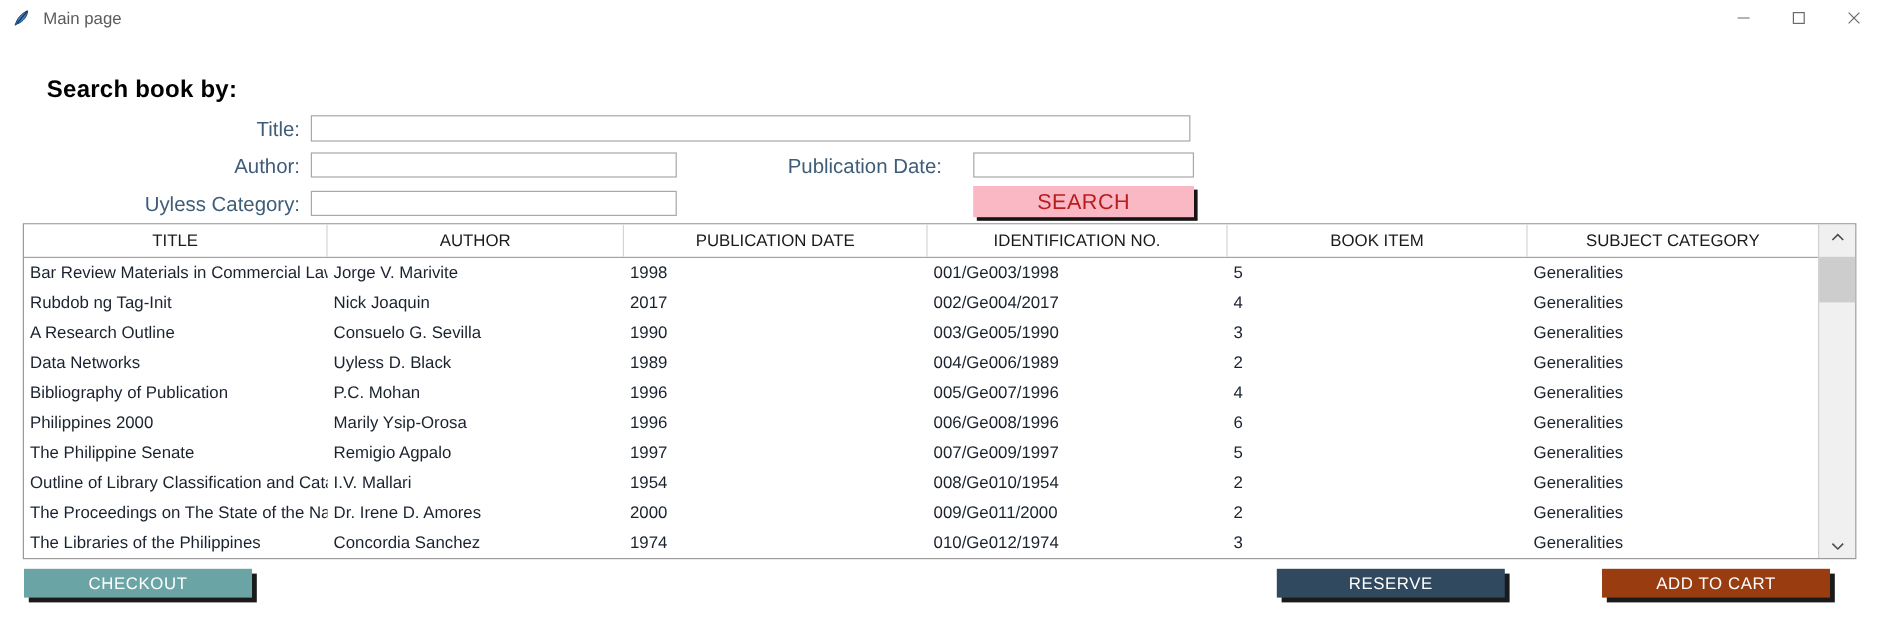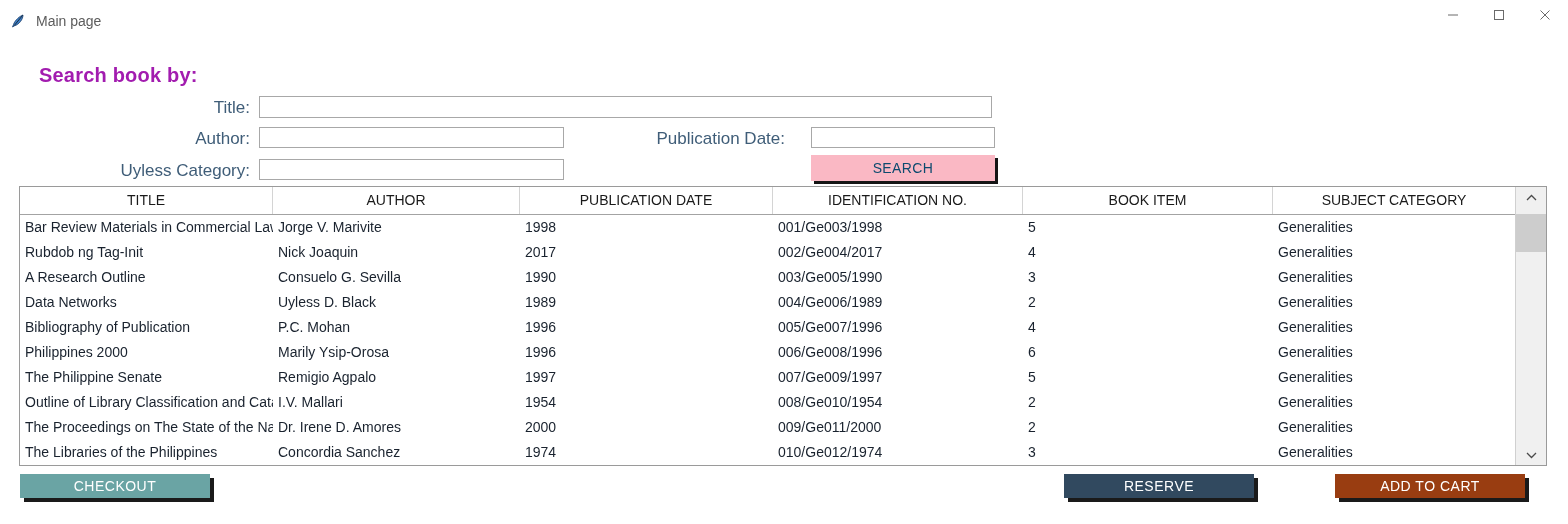--- a/index.html
+++ b/index.html
@@ -13,21 +13,21 @@
   }
 
   
   .titlebar {
     position: absolute;
     top: 0; left: 0;
     width: 1568px;
     height: 29px;
     background: #ffffff;
     display: flex;
-    align-items: flex-end;
+    align-items: center;
   }
   .tb-icon {
     width: 16px; height: 16px;
     margin-left: 10px;
     position: relative;
     flex: none;
   }
   .tb-title {
     margin-left: 10px;
     font-size: 14px;
@@ -44,21 +44,21 @@
     flex: none;
   }
   .tb-btn svg { display: block; }
 
   
   .form-title {
     position: absolute;
     left: 39px; top: 64px;
     font-size: 20px;
     font-weight: bold;
-    color: #a21caf;
+    color: #000000;
     letter-spacing: 0.2px;
   }
   .flabel {
     position: absolute;
     font-size: 17px;
     color: #3f5d78;
     text-align: right;
     white-space: nowrap;
   }
   .finput {
@@ -80,22 +80,22 @@
   #lbl-subject { left: 34px;  top: 161px; width: 216px; }
   #in-subject  { left: 259px; top: 159px; width: 305px; height: 21px; }
 
   .search-btn {
     position: absolute;
     left: 811px; top: 155px;
     width: 184px; height: 26px;
     background: #fab8c4;
     border: none;
     box-shadow: 3px 3px 0 #151515;
-    color: #0c4a6e;
-    font-size: 14px;
+    color: #b91c1c;
+    font-size: 18px;
     font-family: "Liberation Sans", sans-serif;
     letter-spacing: 0.4px;
     text-align: center;
     line-height: 26px;
     cursor: pointer;
   }
 
   
   .table-wrap {
     position: absolute;

